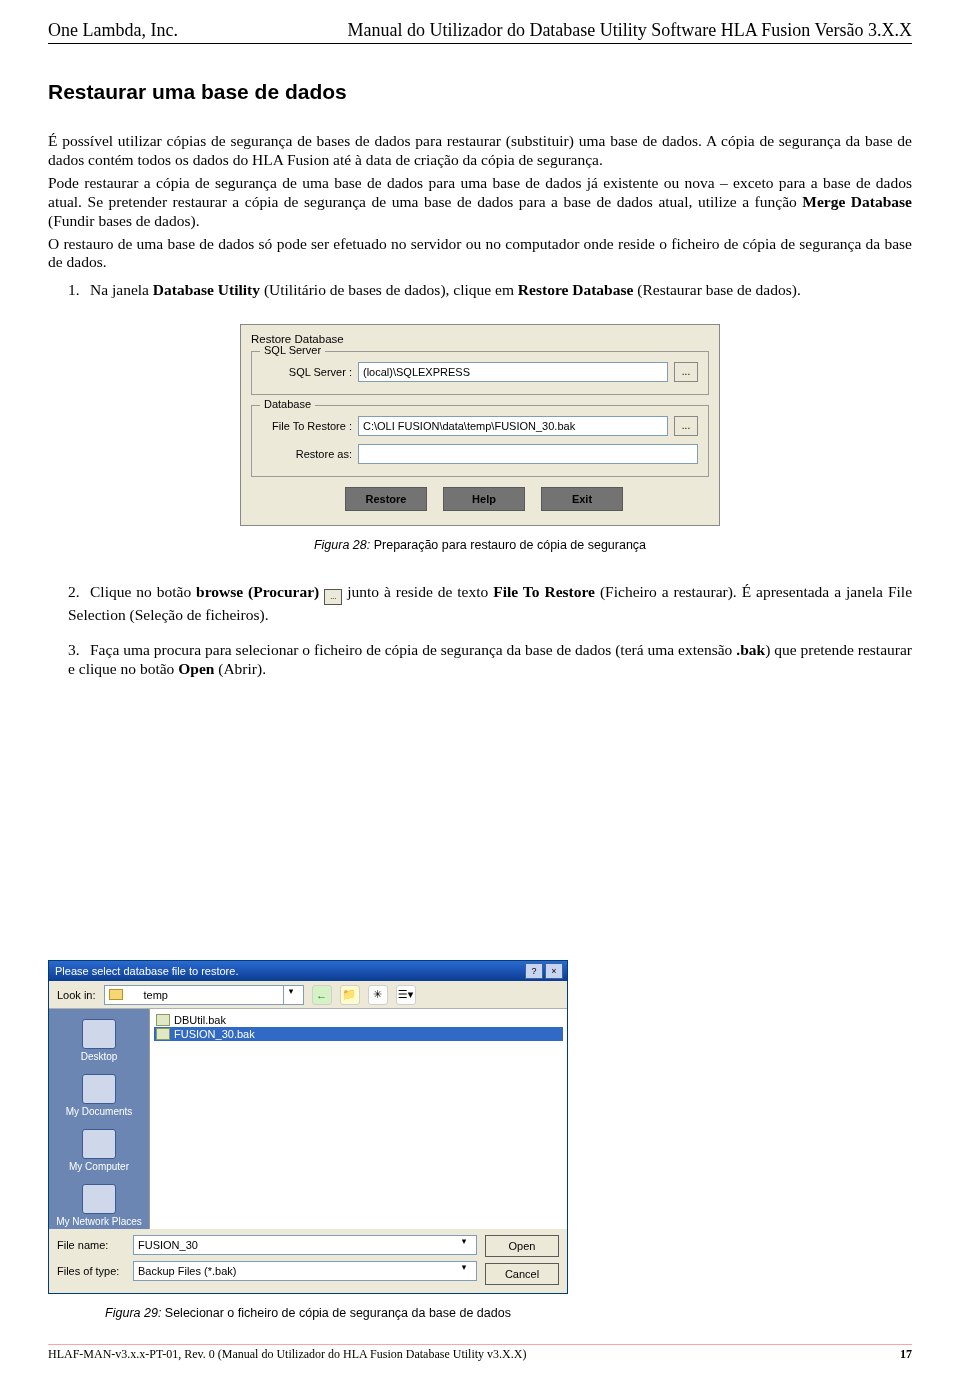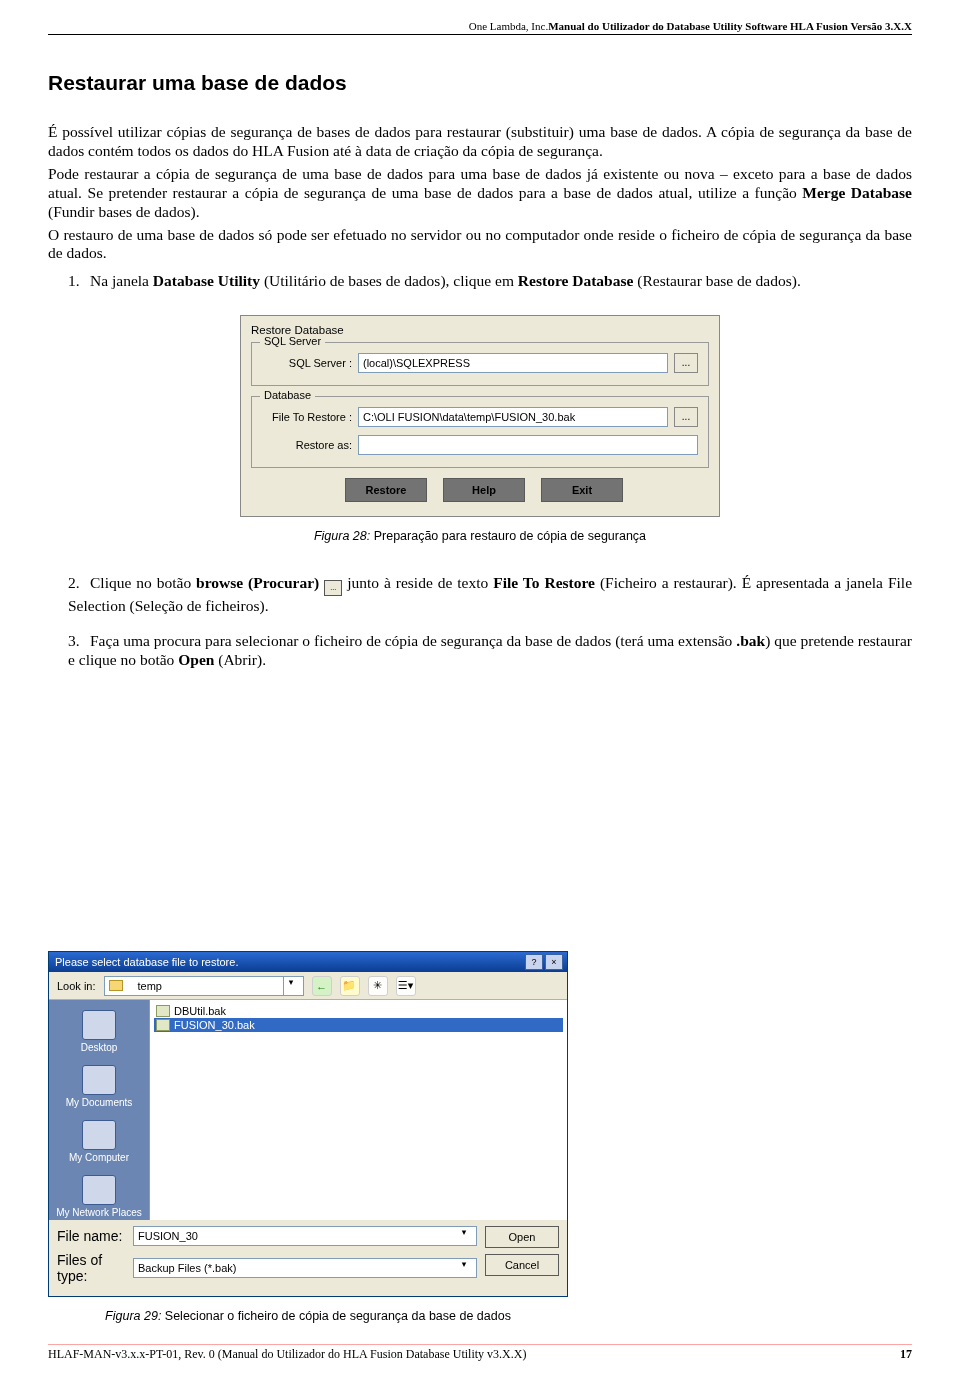--- a/index.html
+++ b/index.html
@@ -8,28 +8,28 @@
     font-size: 15px;
     color: #000;
     background: #fff;
     width: 960px;
     min-height: 1394px;
     padding: 20px 48px 20px 48px;
     position: relative;
   }
   .header-row {
     display: flex;
-    justify-content: flex-end;
-    font-size: 11px;
+    justify-content: space-between;
+    font-size: 18px;
     border-bottom: 1px solid #000;
     padding-bottom: 2px;
     margin-bottom: 36px;
   }
   .header-left { font-weight: normal; }
-  .header-right { font-weight: bold; }
+  .header-right { font-weight: normal; }
   h1.section-title {
     font-family: Arial, Helvetica, sans-serif;
     font-size: 21px;
     font-weight: bold;
     margin-bottom: 28px;
   }
   p.body-text {
     font-size: 15.5px;
     line-height: 1.22;
     margin-bottom: 4px;
@@ -161,21 +161,21 @@
     display: flex; align-items: center;
     padding: 0 8px; gap: 8px;
     border-bottom: 1px solid #b0b0b0;
   }
   .fd-toolbar label { font-size: 11px; }
   .fd-lookin {
     flex: 0 0 200px;
     height: 20px;
     border: 1px solid #7f9db9;
     background: #fff;
-    display: flex; align-items: center; gap: 15px;
+    display: flex; align-items: center; gap: 21px;
     padding: 0 4px;
   }
   .folder-icon { width: 14px; height: 11px; background: #f7d774; border: 1px solid #b59525; }
   .dd-arrow { width: 16px; height: 18px; border-left: 1px solid #7f9db9; text-align: center; font-size: 9px; margin-left: auto; }
   .nav-icn {
     width: 20px; height: 20px; border: 1px solid #cfcfcf; border-radius: 3px;
     display: flex; align-items: center; justify-content: center;
     font-size: 11px; cursor: pointer; background: #fdfdfb;
   }
   .nav-icn.bk { background: #d4f2c6; color: #1d7a0f; }
@@ -204,21 +204,21 @@
     display: flex; align-items: center; gap: 4px;
     font-size: 11px; padding: 1px 2px;
   }
   .file-item.selected { background: #316ac5; color: #fff; }
   .file-icn { width: 14px; height: 12px; background: #e1e8c5; border: 1px solid #8a9b5f; }
   .fd-bottom {
     display: flex; padding: 6px 8px; gap: 8px; align-items: flex-start;
   }
   .fd-bottom-left { flex: 1; }
   .fd-brow { display: flex; align-items: center; gap: 6px; margin-bottom: 6px; }
-  .fd-brow label { width: 70px; font-size: 14px; }
+  .fd-brow label { width: 70px; font-size: 11px; }
   .fd-select {
     flex: 1; height: 20px; border: 1px solid #7f9db9; background: #fff;
     display: flex; align-items: center; padding: 0 4px; font-size: 11px;
   }
   .fd-bottom-right { display: flex; flex-direction: column; gap: 6px; }
   .fd-btn {
     width: 74px; height: 22px; border: 1px solid #5a5a5a;
     background: #ece9d8; font-size: 11px; cursor: pointer;
     font-family: Tahoma, Arial, sans-serif;
   }

